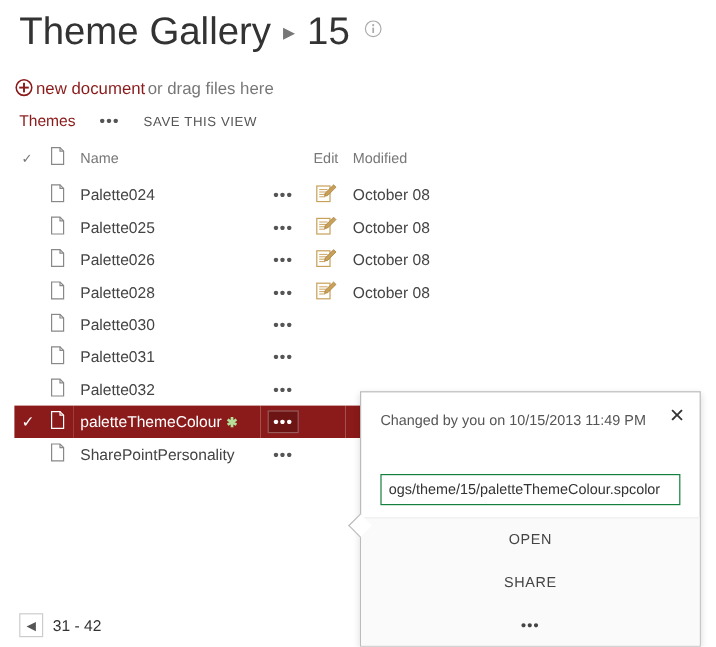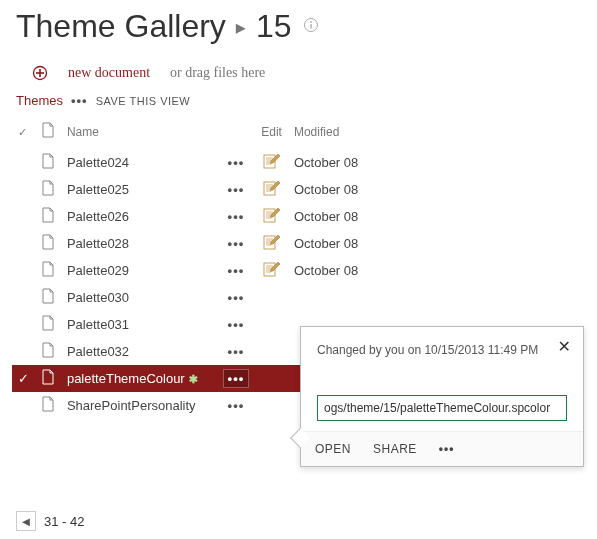--- a/index.html
+++ b/index.html
@@ -33,38 +33,37 @@
     font-size: 20px;
     color: #777;
     margin: 0 2px;
   }
   .header .info-icon {
     font-size: 16px;
     color: #aaa;
     margin-left: 4px;
   }
   .newdoc-row {
-    padding: 14px 16px 6px 32px;
+    padding: 14px 16px 6px 12px;
     display: flex;
     align-items: center;
-    gap: 20px;
+    gap: 2px;
     font-size: 14px;
-    font-family: Liberation Serif, serif;
   }
   .plus-icon {
     width: 16px; height: 16px;
     display: inline-flex; align-items:center; justify-content:center;
   }
   .newdoc-link { color: #8b1a1a; cursor: pointer; }
   .drag-text { color: #777; }
   .toolbar {
     padding: 6px 16px 2px 16px;
     display: flex;
-    align-items: center;
-    gap: 8px;
+    align-items: flex-end;
+    gap: 20px;
     font-size: 13px;
   }
   .toolbar .tab {
     color: #8b1a1a;
     padding-bottom: 6px;
     cursor: pointer;
   }
   .toolbar .dots {
     color: #555;
     padding-bottom:6px;
@@ -183,20 +182,21 @@
   }
   .callout-footer {
     border-top:1px solid #eee;
     background:#fafafa;
     padding:10px 14px;
     display:flex;
     gap:22px;
     align-items:center;
     font-size:12px;
     color:#444;
+    flex-direction:column;
   }
   .callout-footer .act { cursor:pointer; letter-spacing:0.5px;}
   .callout-footer .dots { cursor:pointer; font-weight:bold; letter-spacing:1px;}
   th .check-mark { font-size:11px; }
 </style>
 </head>
 <body>
 
 <div class="header">
   <span class="title-part title-link">Theme Gallery</span>
@@ -292,35 +292,20 @@
             </svg></td>
           <td class="mod-col">October 08</td>
         </tr>
         <tr class="row">
           <td class="check-col"></td>
           <td class="icon-col file-icon"><svg width="14" height="16" viewBox="0 0 14 16">
               <path d="M2 1 h7 l3 3 v11 h-10 z" fill="none" stroke="#888" stroke-width="1"></path>
               <path d="M9 1 v3 h3" fill="none" stroke="#888" stroke-width="1"></path>
             </svg></td>
           <td class="name-col"><span class="name-link">Palette028</span></td>
-          <td class="menu-col"><span class="row-dots">•••</span></td>
-          <td class="edit-col"><svg width="18" height="16" viewBox="0 0 18 16">
-              <rect x="1" y="2" width="11" height="13" fill="none" stroke="#c9a05a" stroke-width="1"></rect>
-              <path d="M3 5 h7 M3 7 h7 M3 9 h7 M3 11 h5" stroke="#c9a05a" stroke-width="0.8"></path>
-              <path d="M15 1 l2 2 l-7 7 l-2.5 0.5 l0.5 -2.5 z" fill="#c9a05a" stroke="#a37b34" stroke-width="0.6"></path>
-            </svg></td>
-          <td class="mod-col">October 08</td>
-        </tr>
-        <tr class="row">
-          <td class="check-col"></td>
-          <td class="icon-col file-icon"><svg width="14" height="16" viewBox="0 0 14 16">
-              <path d="M2 1 h7 l3 3 v11 h-10 z" fill="none" stroke="#888" stroke-width="1"></path>
-              <path d="M9 1 v3 h3" fill="none" stroke="#888" stroke-width="1"></path>
-            </svg></td>
-          <td class="name-col"><span class="name-link">Palette029</span></td>
           <td class="menu-col"><span class="row-dots">•••</span></td>
           <td class="edit-col"><svg width="18" height="16" viewBox="0 0 18 16">
               <rect x="1" y="2" width="11" height="13" fill="none" stroke="#c9a05a" stroke-width="1"></rect>
               <path d="M3 5 h7 M3 7 h7 M3 9 h7 M3 11 h5" stroke="#c9a05a" stroke-width="0.8"></path>
               <path d="M15 1 l2 2 l-7 7 l-2.5 0.5 l0.5 -2.5 z" fill="#c9a05a" stroke="#a37b34" stroke-width="0.6"></path>
             </svg></td>
           <td class="mod-col">October 08</td>
         </tr>
         <tr class="row">
           <td class="check-col"></td>

